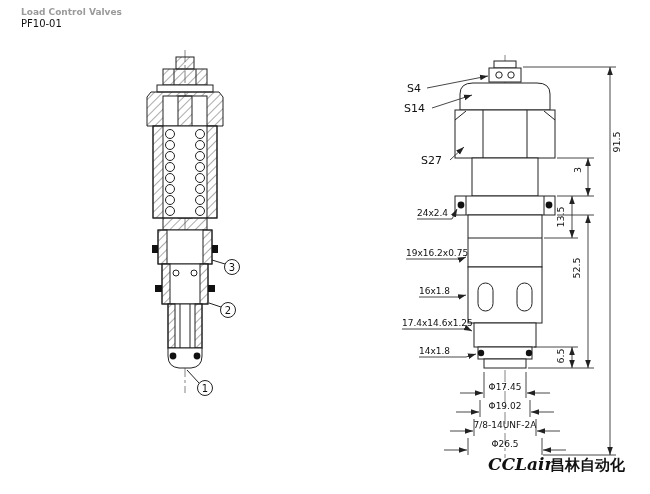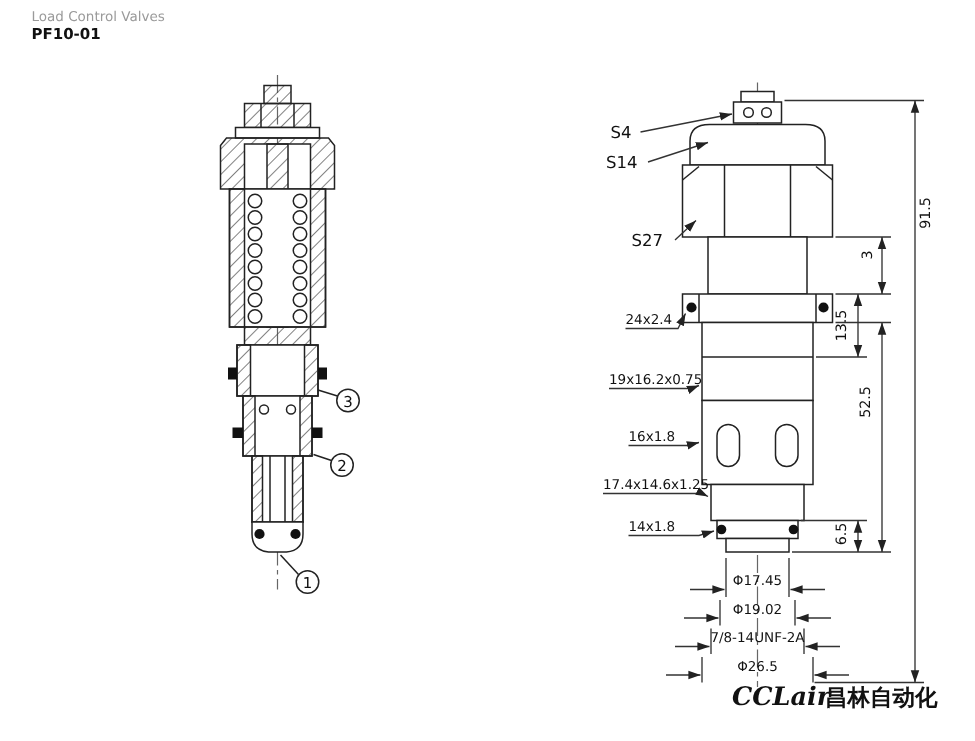--- a/index.html
+++ b/index.html
@@ -2,22 +2,22 @@
 <html><head>
 <meta charset="utf-8">
 <style>
   html,body{margin:0;padding:0;}
   body{
     width:650px;height:494px;background:#ffffff;position:relative;
     font-family:"DejaVu Sans", sans-serif;color:#111;overflow:hidden;
   }
   .header{position:absolute;left:21px;top:6px;line-height:1.05;}
   .header .cn{font-size:15px;font-weight:bold;letter-spacing:1px;margin:0;}
-  .header .en{font-size:9px;font-weight:normal;color:#9a9a9a;margin-top:2px;}
-  .header .model{font-size:10px;font-weight:bold;color:#111;margin-top:2px;}
+  .header .en{font-size:9px;font-weight:bold;color:#9a9a9a;margin-top:2px;}
+  .header .model{font-size:10px;font-weight:normal;color:#111;margin-top:2px;}
   svg{position:absolute;left:0;top:0;}
   svg text{font-family:"DejaVu Sans", sans-serif;fill:#111;stroke:none;}
   .dimtxt{font-size:9.5px;}
   .lbl{font-size:9px;}
   .slbl{font-size:11px;}
   .callout-num{font-size:10px;}
   .logo-en{font-family:"DejaVu Serif", serif;font-size:17px;font-weight:bold;font-style:italic;}
   .logo-cn{font-size:15px;font-weight:bold;}
 </style>
 </head>

